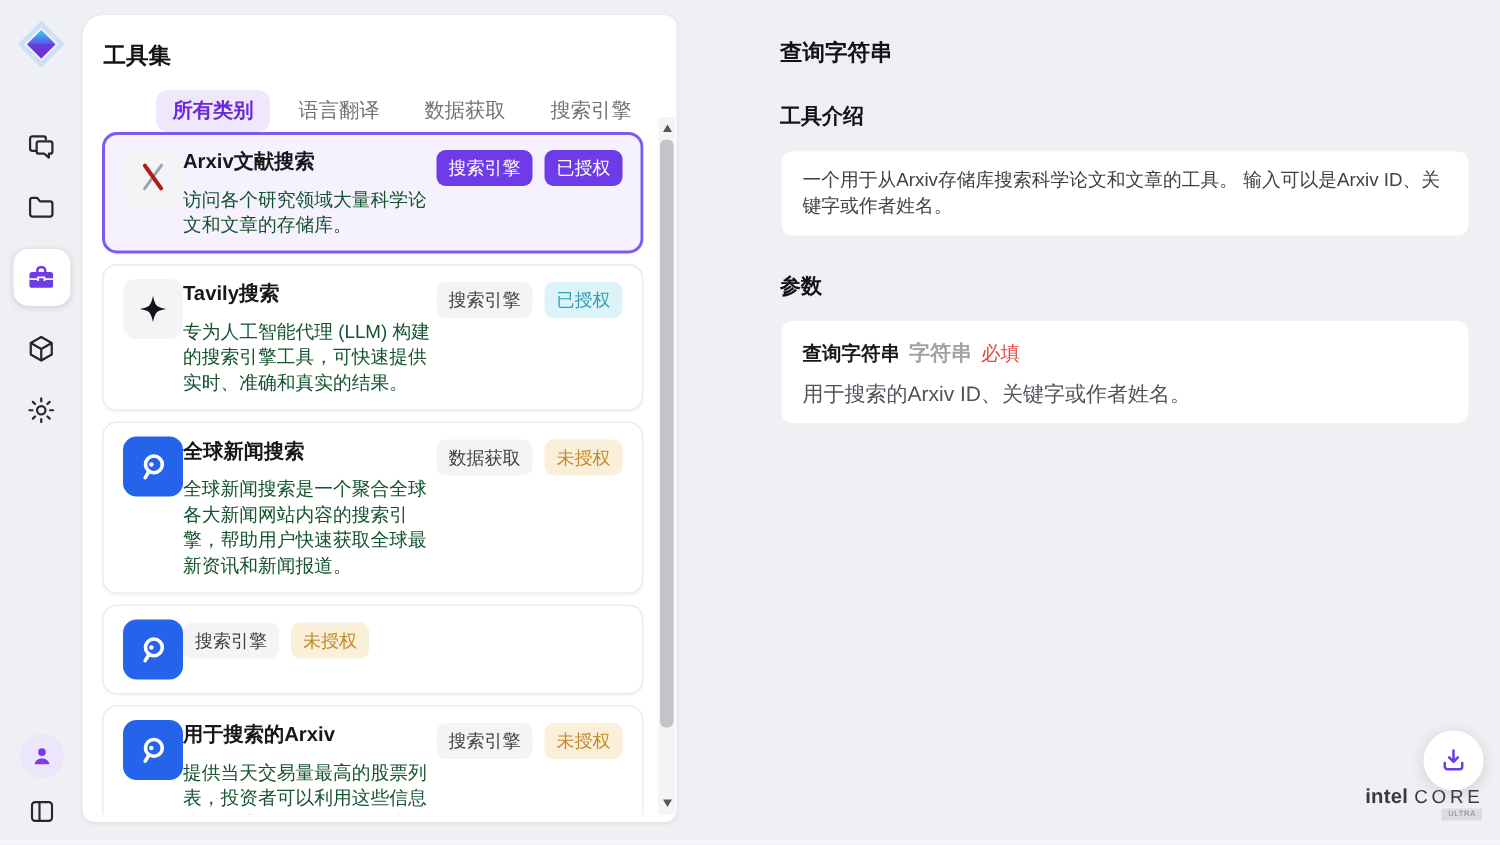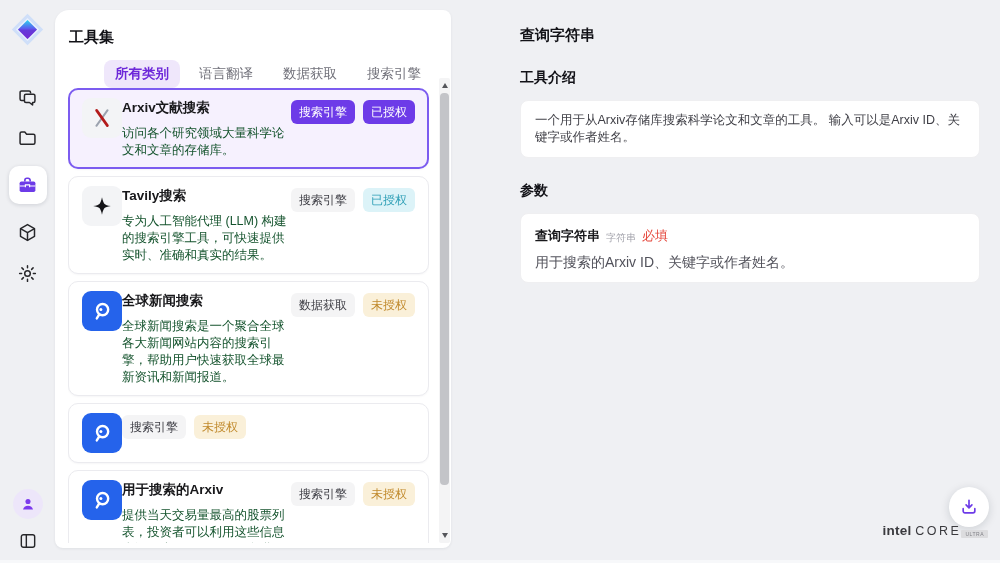--- a/index.html
+++ b/index.html
@@ -67,29 +67,29 @@
   .sb-thumb { width:9px; flex:0 0 392px; background:#C3C4C8; border-radius:4px; }
 
   
   .details { position:absolute; left:520px; top:0; width:460px; }
   .details-title { margin-top:26px; font-size:15px; font-weight:bold; color:#121217; }
   .section-h { margin-top:24px; font-size:14px; font-weight:bold; color:#121217; }
   .card { margin-top:13px; background:#fff; border:1px solid #EFEFF1; border-radius:8px; padding:11px 14px; }
   .intro-text { font-size:12.5px; color:#3F3F46; line-height:17px; }
   .param-row { display:flex; align-items:flex-end; gap:6px; margin-top:2px; }
   .param-name { font-size:13px; font-weight:bold; color:#18181B; }
-  .param-type { font-size:10px; color:#A1A1AA; }
+  .param-type { font-size:14px; color:#A1A1AA;font-weight:bold; }
   .param-req { font-size:13px; color:#E5483D; }
   .param-desc { font-size:14px; color:#52525B; margin-top:9px; line-height:17px; }
 
   
   .fab { position:absolute; left:949px; top:487px; width:40px; height:40px; border-radius:50%;
     background:#fff; box-shadow:0 2px 10px rgba(16,24,40,.15); display:flex; align-items:center; justify-content:center; cursor:pointer; }
   .fab svg { width:20px; height:20px; }
-  .brand { position:absolute; right:11px; top:523px; display:flex; flex-direction:row; align-items:flex-end; }
+  .brand { position:absolute; right:11px; top:523px; display:flex; flex-direction:column; align-items:flex-end; }
   .brand-line { display:flex; align-items:baseline; gap:4px; color:#3A3A3E; }
   .brand-primary { font-size:13.5px; font-weight:bold; letter-spacing:.2px; }
   .brand-secondary { font-size:12.5px; letter-spacing:2.5px; text-transform:uppercase; }
   .brand-badge { margin-top:1px; margin-right:1px; background:#DCDCDE; color:#828287;
     font-size:5px; line-height:8px; padding:0 4px; border-radius:1px; text-transform:uppercase; letter-spacing:.5px; }
   .bottom-strip { position:absolute; left:0; right:0; bottom:0; height:3px; background:#F7F8FA; }
 </style>
 </head>
 <body>
 

